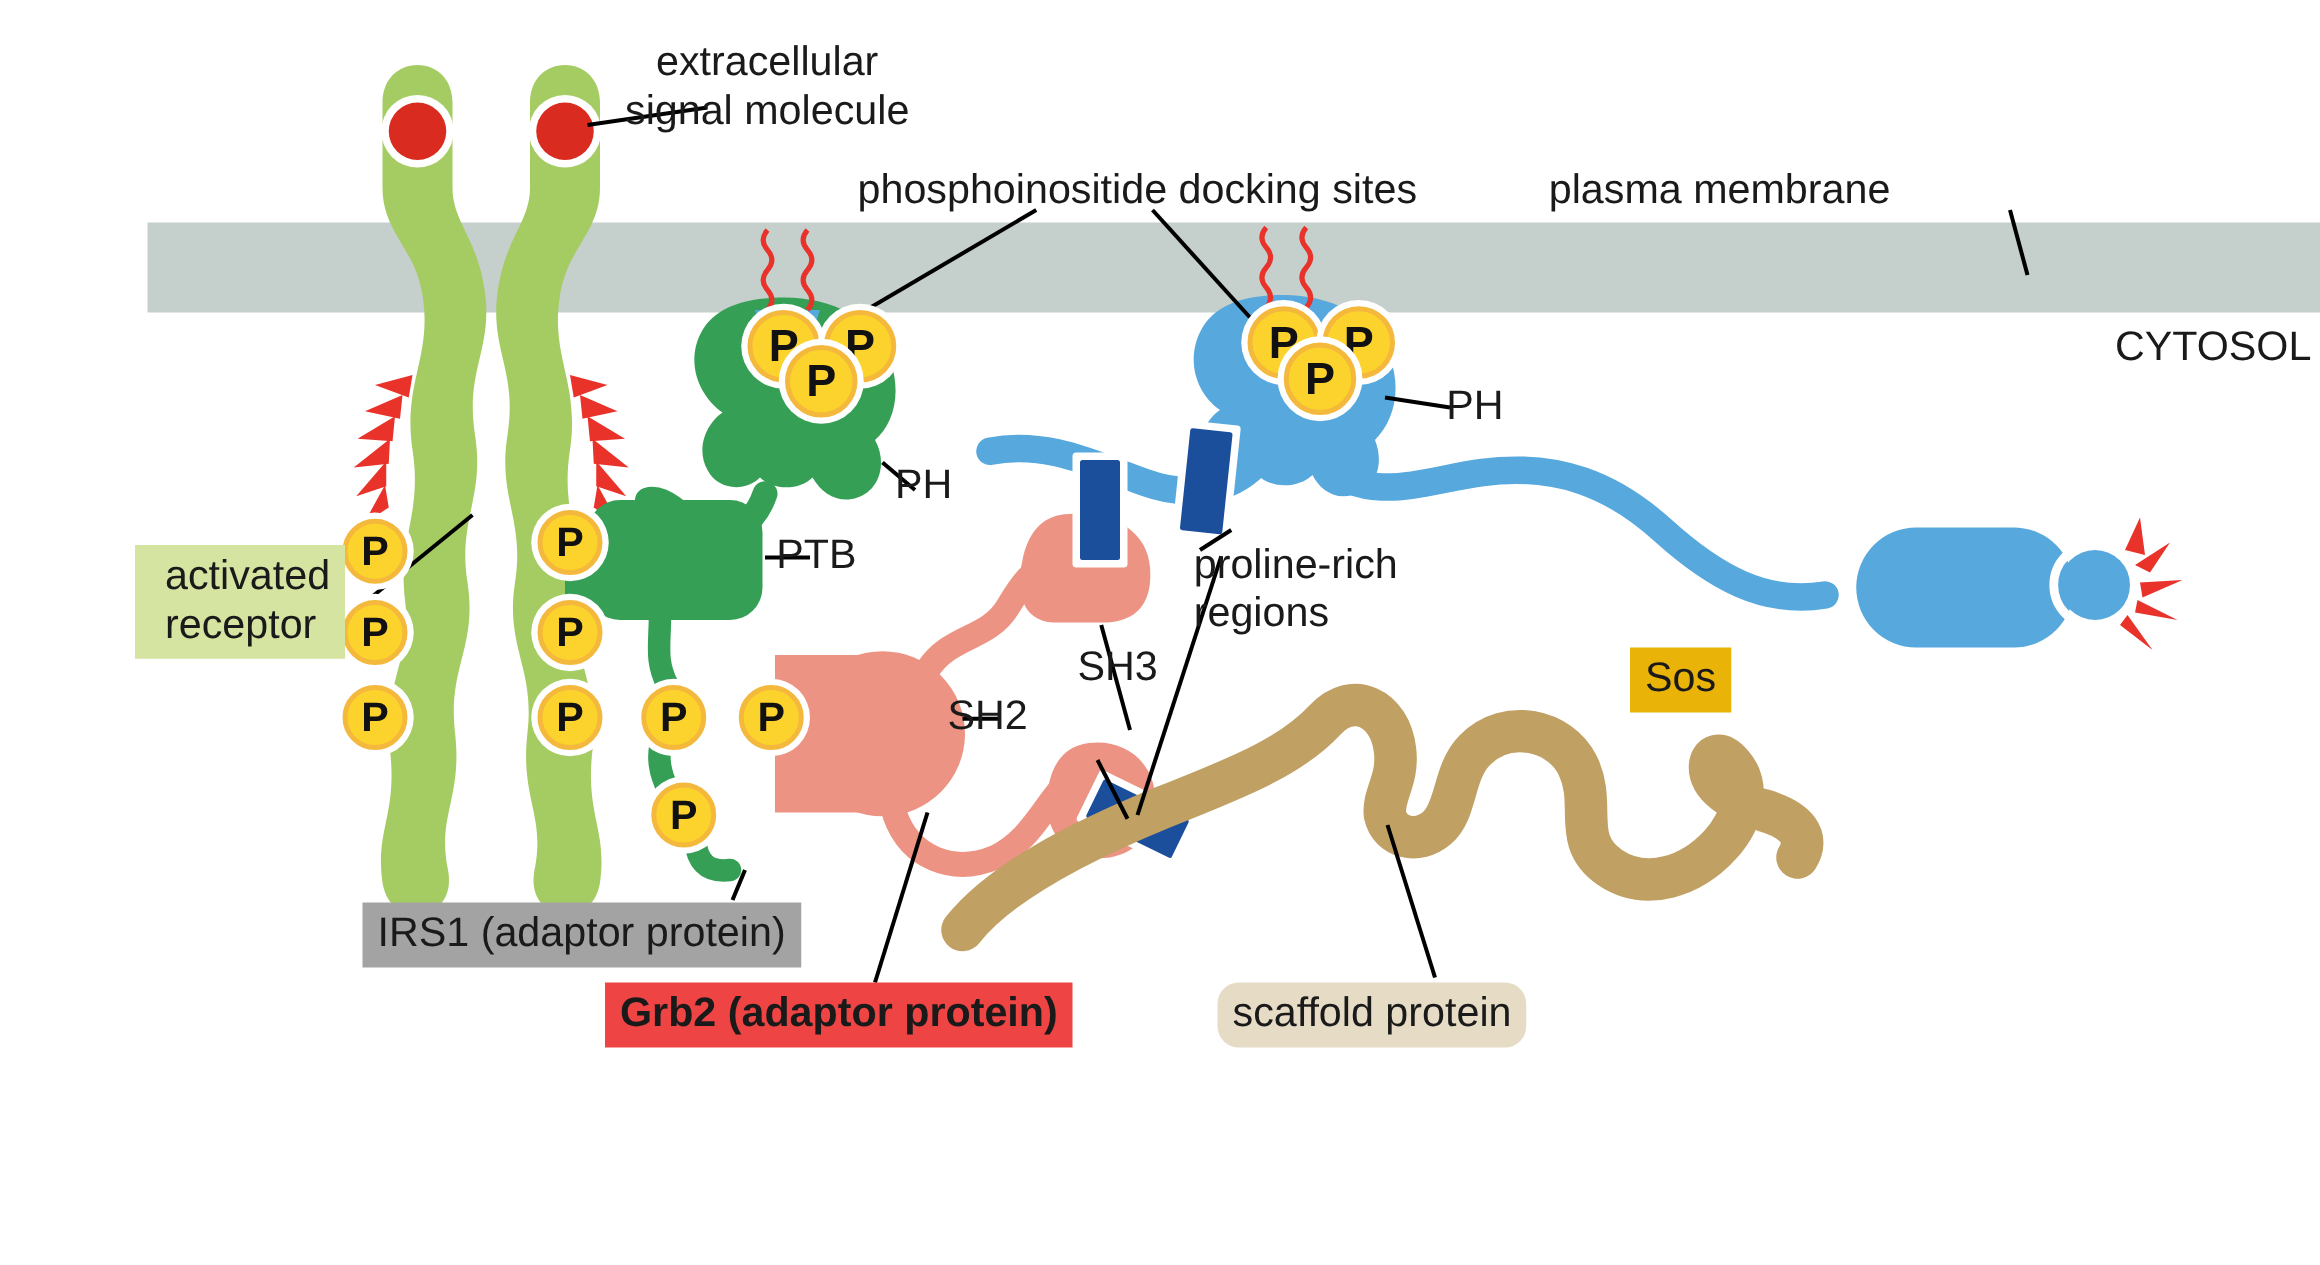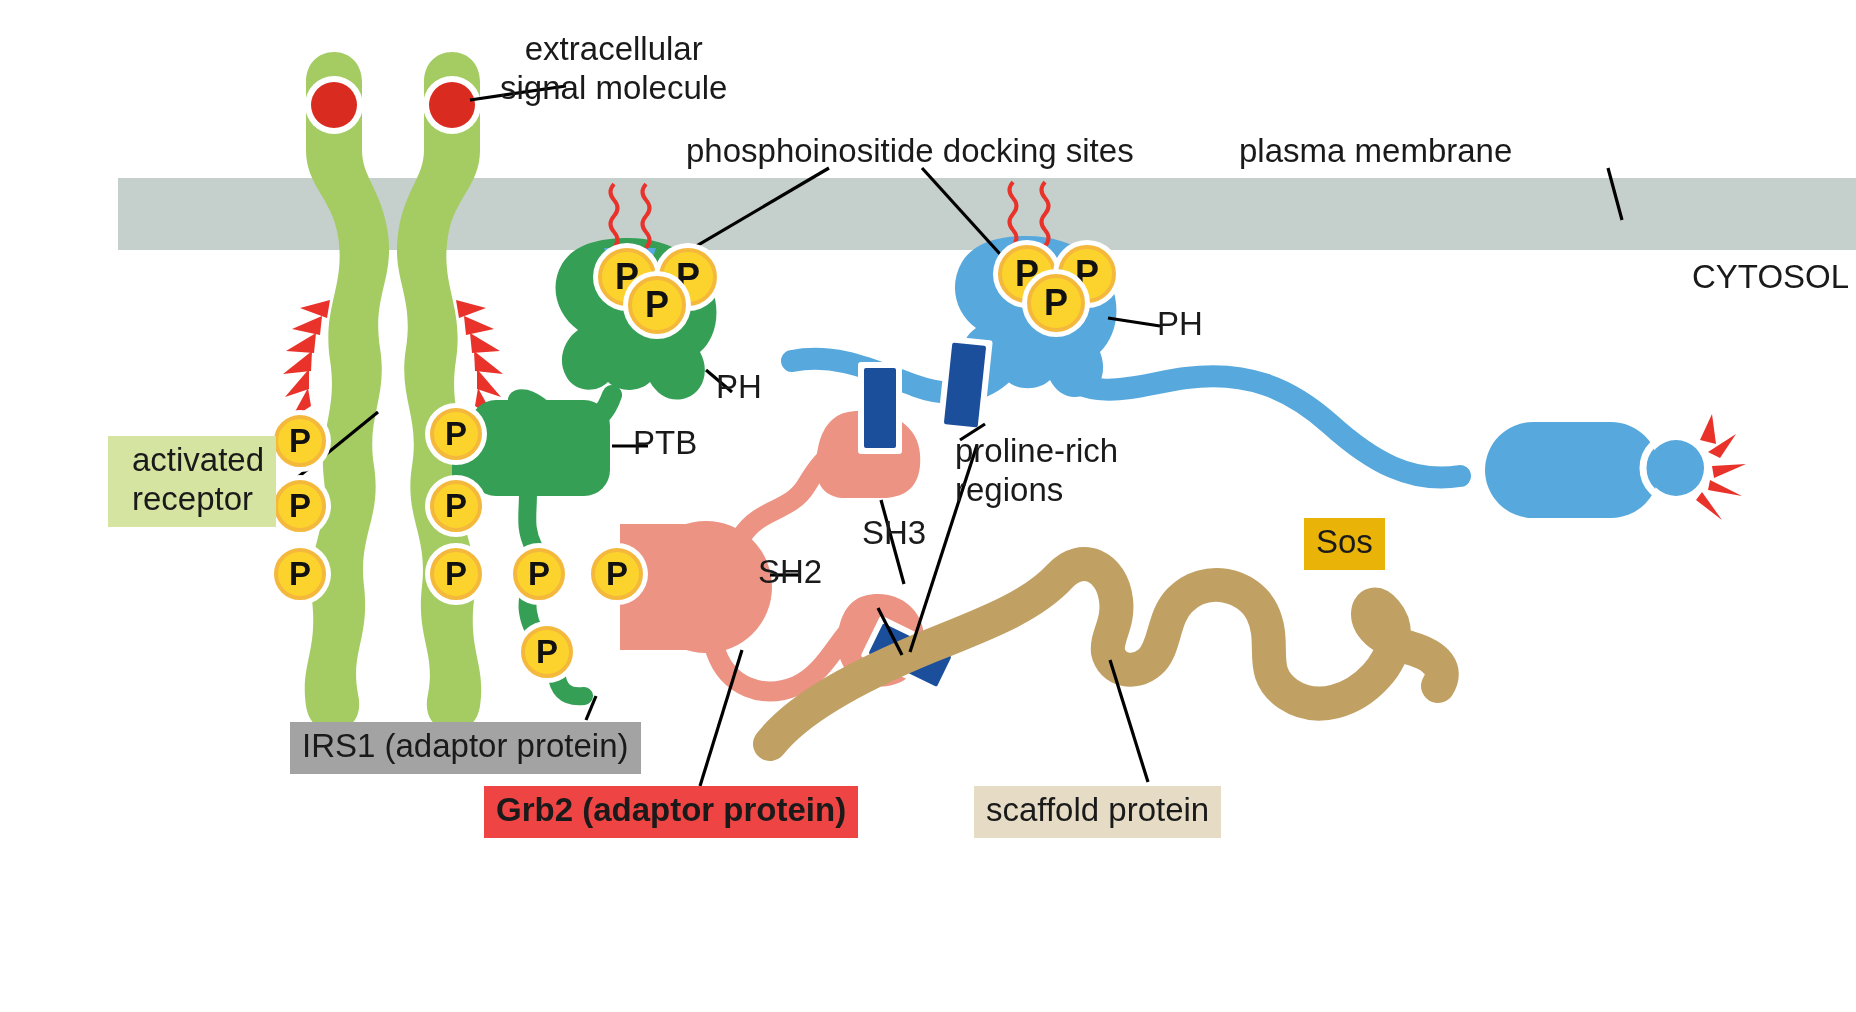--- a/index.html
+++ b/index.html
@@ -36,21 +36,21 @@
   .plain {
     font-size: 33px;
   }
   .boxed {
     font-size: 33px;
     padding: 5px 12px 8px 12px;
   }
   .box-green-light { background: #d5e4a0; }
   .box-green-mint  { background: #a3a3a3; }
   .box-pink        { background: #ef4444; font-weight: bold; }
-  .box-tan         { background: #e6dcc6; }
+  .box-tan         { background: #e6dcc6; border-radius: 17px; }
   .box-blue        { background: #eab308; }
   .pcirc {
     position: absolute;
     width: 52px;
     height: 52px;
     border-radius: 50%;
     background: #fcd32c;
     border: 4px solid #f4b93c;
     box-sizing: border-box;
     color: #111;
@@ -310,21 +310,21 @@
 
   <div class="lbl plain" style="left:686px; top:132px;">phosphoinositide docking sites</div>
 
   <div class="lbl plain" style="left:1692px; top:258px;">CYTOSOL</div>
 
   <div class="lbl boxed box-green-light" style="left:108px; top:436px;padding-left:24px;">activated
 receptor</div>
 
   <div class="lbl plain" style="left:716px; top:368px;">PH</div>
 
-  <div class="lbl plain" style="left:621px; top:424px;margin-left:12px;">PTB</div>
+  <div class="lbl plain" style="left:621px; top:424px;">PTB</div>
 
   <div class="lbl plain" style="left:758px; top:553px;">SH2</div>
 
   <div class="lbl plain" style="left:862px; top:514px;">SH3</div>
 
   <div class="lbl plain" style="left:955px; top:432px;">proline-rich
 regions</div>
 
   <div class="lbl plain" style="left:1157px; top:305px;">PH</div>
 

